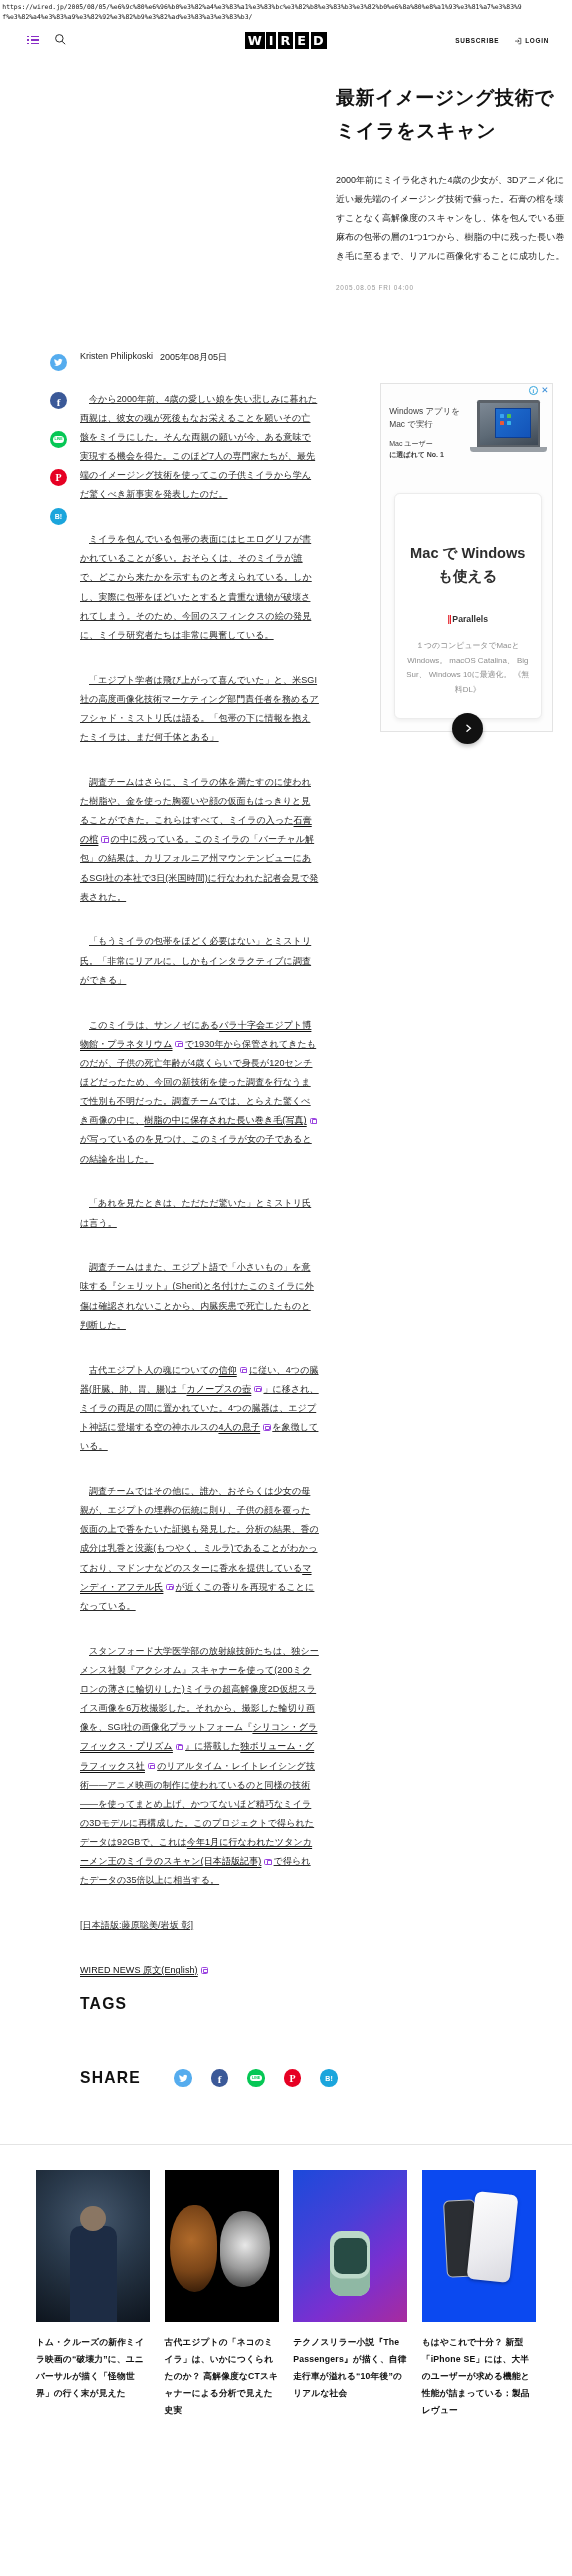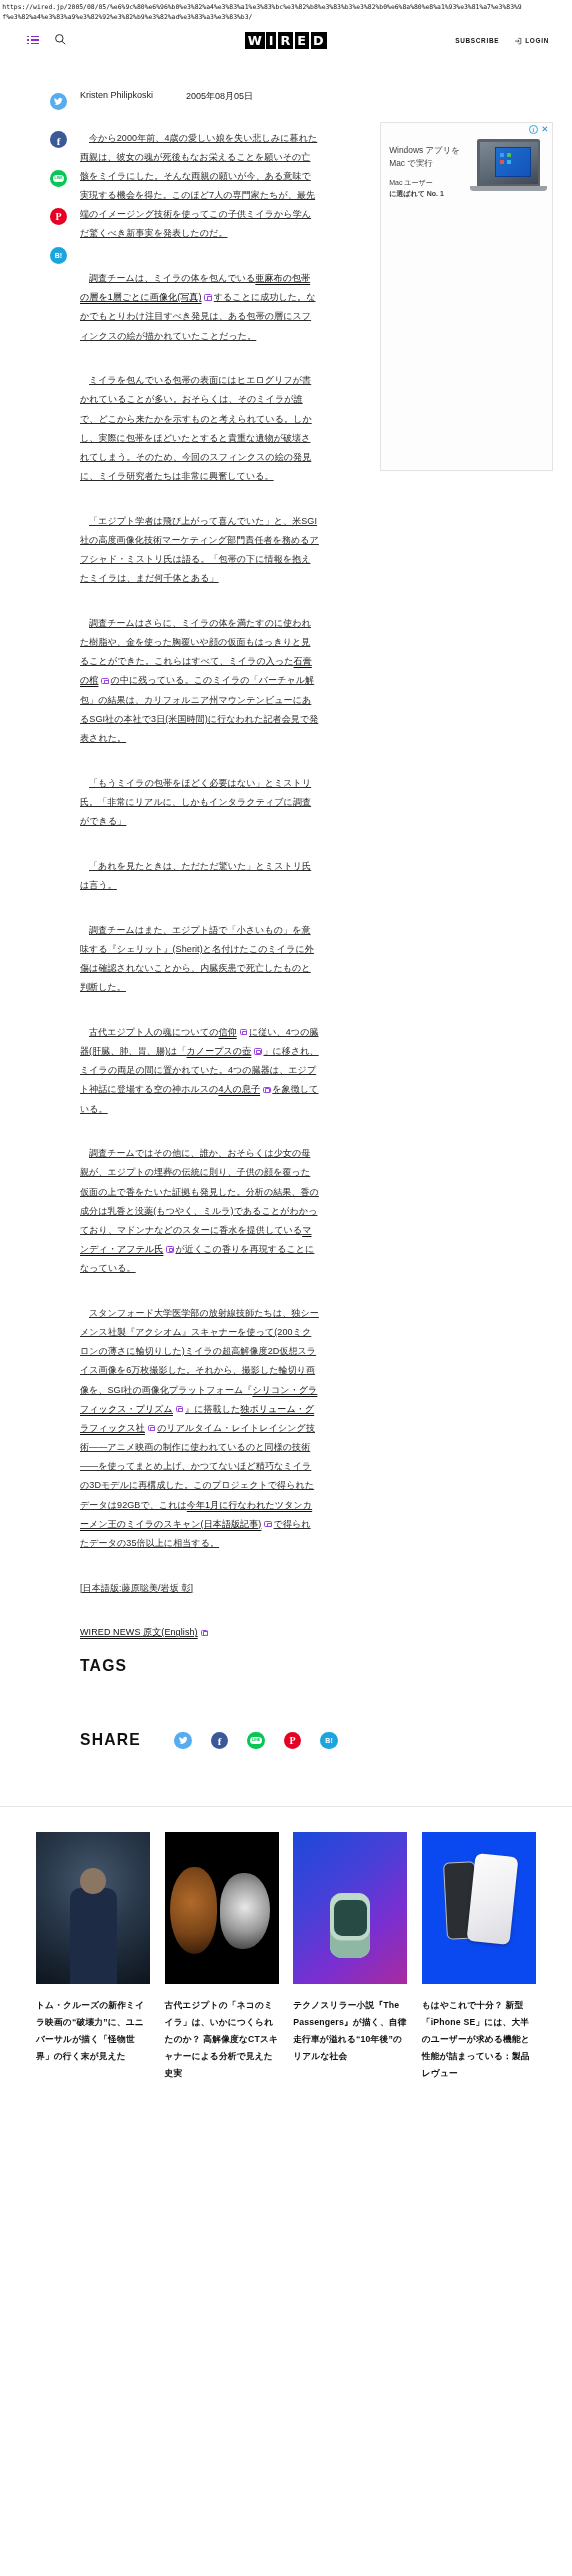--- a/index.html
+++ b/index.html
@@ -36,21 +36,21 @@
   .s-icon { width:17px; height:17px; border-radius:50%; display:flex; align-items:center; justify-content:center; color:#fff; cursor:pointer; flex:0 0 auto; }
   .s-icon svg { display:block; }
   .s-tw { background:#55acee; } .s-fb { background:#3b5998; } .s-ln { background:#06c755; }
   .s-pi { background:#e60023; } .s-ht { background:#1ba5dc; }
   .s-fb .glyph { font-family:"Liberation Serif",serif; font-weight:bold; font-size:11px; margin-top:1.7px; }
   .s-ln .glyph { font-size:3.5px; font-weight:bold; background:#fff; color:#06c755; border-radius:3.5px; padding:1.2px 1.7px; }
   .s-pi .glyph { font-family:"Liberation Serif",serif; font-weight:bold; font-size:10px; }
   .s-ht .glyph { font-weight:bold; font-size:7px; letter-spacing:0; }
 
   .main-col { margin-left:80px; width:239px; }
-  .author-row { display:flex; gap:33px; font-size:9px; color:#222;text-align:center; }
+  .author-row { display:flex; gap:7px; font-size:9px; color:#222;text-align:center; }
   .article-body p.para { margin-top:25.6px; font-size:9px; line-height:2.13; color:#2b2b2b; text-indent:1em; letter-spacing:0.1px;text-decoration:underline; }
   .article-body p.para.noindent { text-indent:0; }
   .lnk { text-decoration:underline; text-underline-offset:2.9px; text-decoration-thickness:0.7px; color:#111; cursor:pointer; }
   .ext { display:inline-block; width:7.6px; height:6.4px; border:0.9px solid #9b45e0; border-radius:1.5px; position:relative; margin:0 1.7px 0 2.9px; vertical-align:-0.6px; background:#fff; }
   .ext::before { content:''; position:absolute; left:1.3px; top:0.9px; width:2.9px; height:2.3px; border:0.8px solid #9b45e0; border-radius:0.9px; }
 
   
   .ad { position:absolute; left:380px; top:64px; width:173px; height:349px; border:0.6px solid #e3e3e3; background:#fdfdfd; }
   .ad-ctl { position:absolute; right:3.5px; top:2.3px; display:flex; gap:3.5px; align-items:center; }
   .ad-info { width:8.7px; height:8.7px; border:0.9px solid #2fa3dc; border-radius:50%; color:#2fa3dc; font-size:5.8px; font-weight:bold; display:flex; align-items:center; justify-content:center; cursor:pointer; font-family:"Liberation Serif",serif; }
@@ -136,20 +136,27 @@
         <svg width="8.2" height="8.2" viewBox="0 0 24 24" fill="none" stroke="#222" stroke-width="2">
             <path d="M13 4h7v16h-7"></path>
             <path d="M3 12h12"></path>
             <path d="M11 8l4 4-4 4"></path>
           </svg>
         <span>LOGIN</span>
       </div>
     </div>
   </div>
 
+  <div class="hero">
+    <div class="hero-inner">
+      <h1 class="article-title">最新イメージング技術でミイラをスキャン</h1>
+      <div class="lead">2000年前にミイラ化された4歳の少女が、3Dアニメ化に近い最先端のイメージング技術で蘇った。石膏の棺を壊すことなく高解像度のスキャンをし、体を包んでいる亜麻布の包帯の層の1つ1つから、樹脂の中に残った長い巻き毛に至るまで、リアルに画像化することに成功した。</div>
+      <div class="pubdate">2005.08.05 FRI 04:00</div>
+    </div>
+  </div>
 
   <div class="article">
     <div class="share-rail">
         <div class="s-icon s-tw">
           <svg width="8.7" height="8.7" viewBox="0 0 24 24" fill="#fff">
             <path d="M24 4.6a9.8 9.8 0 01-2.8.8 4.9 4.9 0 002.2-2.7c-.9.6-2 1-3.1 1.2a4.9 4.9 0 00-8.4 4.5A14 14 0 011.7 3.1a4.9 4.9 0 001.5 6.6c-.8 0-1.5-.2-2.2-.6v.1a4.9 4.9 0 004 4.8 5 5 0 01-2.3.1 4.9 4.9 0 004.6 3.4A9.9 9.9 0 010 19.5 14 14 0 007.5 21.8c9.1 0 14-7.5 14-14v-.6A10 10 0 0024 4.6z"></path>
           </svg>
         </div>
         <div class="s-icon s-fb">
           <span class="glyph">f</span>
@@ -164,25 +171,25 @@
           <span class="glyph">B!</span>
         </div>
       </div>
     <div class="main-col">
       <div class="author-row">
         <span>Kristen Philipkoski</span>
         <span>2005年08月05日</span>
       </div>
       <div class="article-body">
           <p class="para">今から2000年前、4歳の愛しい娘を失い悲しみに暮れた両親は、彼女の魂が死後もなお栄えることを願いその亡骸をミイラにした。そんな両親の願いが今、ある意味で実現する機会を得た。このほど7人の専門家たちが、最先端のイメージング技術を使ってこの子供ミイラから学んだ驚くべき新事実を発表したのだ。</p>
-          <p class="para">調査チームは、ミイラの体を包んでいる<span class="lnk">亜麻布の包帯の層を1層ごとに画像化(写真)</span><span class="ext"></span>することに成功した。なかでもとりわけ注目すべき発見は、ある包帯の層にスフィンクスの絵が描かれていたことだった。</p>
           <p class="para">ミイラを包んでいる包帯の表面にはヒエログリフが書かれていることが多い。おそらくは、そのミイラが誰で、どこから来たかを示すものと考えられている。しかし、実際に包帯をほどいたとすると貴重な遺物が破壊されてしまう。そのため、今回のスフィンクスの絵の発見に、ミイラ研究者たちは非常に興奮している。</p>
           <p class="para">「エジプト学者は飛び上がって喜んでいた」と、米SGI社の高度画像化技術マーケティング部門責任者を務めるアフシャド・ミストリ氏は語る。「包帯の下に情報を抱えたミイラは、まだ何千体とある」</p>
           <p class="para">調査チームはさらに、ミイラの体を満たすのに使われた樹脂や、金を使った胸覆いや顔の仮面もはっきりと見ることができた。これらはすべて、ミイラの入った<span class="lnk">石膏の棺</span><span class="ext"></span>の中に残っている。このミイラの「バーチャル解包」の結果は、カリフォルニア州マウンテンビューにあるSGI社の本社で3日(米国時間)に行なわれた記者会見で発表された。</p>
           <p class="para">「もうミイラの包帯をほどく必要はない」とミストリ氏。「非常にリアルに、しかもインタラクティブに調査ができる」</p>
+          <p class="para">このミイラは、サンノゼにある<span class="lnk">バラ十字会エジプト博物館・プラネタリウム</span><span class="ext"></span>で1930年から保管されてきたものだが、子供の死亡年齢が4歳くらいで身長が120センチほどだったため、今回の新技術を使った調査を行なうまで性別も不明だった。調査チームでは、とらえた驚くべき画像の中に、<span class="lnk">樹脂の中に保存された長い巻き毛(写真)</span><span class="ext"></span>が写っているのを見つけ、このミイラが女の子であるとの結論を出した。</p>
           <p class="para">「あれを見たときは、ただただ驚いた」とミストリ氏は言う。</p>
           <p class="para">調査チームはまた、エジプト語で「小さいもの」を意味する『シェリット』(Sherit)と名付けたこのミイラに外傷は確認されないことから、内臓疾患で死亡したものと判断した。</p>
           <p class="para">古代エジプト人の魂についての<span class="lnk">信仰</span><span class="ext"></span>に従い、4つの臓器(肝臓、肺、胃、腸)は「<span class="lnk">カノープスの壺</span><span class="ext"></span>」に移され、ミイラの両足の間に置かれていた。4つの臓器は、エジプト神話に登場する空の神ホルスの<span class="lnk">4人の息子</span><span class="ext"></span>を象徴している。</p>
           <p class="para">調査チームではその他に、誰か、おそらくは少女の母親が、エジプトの埋葬の伝統に則り、子供の顔を覆った仮面の上で香をたいた証拠も発見した。分析の結果、香の成分は乳香と没薬(もつやく、ミルラ)であることがわかっており、マドンナなどのスターに香水を提供している<span class="lnk">マンディ・アフテル氏</span><span class="ext"></span>が近くこの香りを再現することになっている。</p>
           <p class="para">スタンフォード大学医学部の放射線技師たちは、独シーメンス社製『アクシオム』スキャナーを使って(200ミクロンの薄さに輪切りした)ミイラの超高解像度2D仮想スライス画像を6万枚撮影した。それから、撮影した輪切り画像を、SGI社の画像化プラットフォーム『<span class="lnk">シリコン・グラフィックス・プリズム</span><span class="ext"></span>』に搭載した<span class="lnk">独ボリューム・グラフィックス社</span><span class="ext"></span>のリアルタイム・レイトレイシング技術——アニメ映画の制作に使われているのと同様の技術——を使ってまとめ上げ、かつてないほど精巧なミイラの3Dモデルに再構成した。このプロジェクトで得られたデータは92GBで、これは<span class="lnk">今年1月に行なわれたツタンカーメン王のミイラのスキャン(日本語版記事)</span><span class="ext"></span>で得られたデータの35倍以上に相当する。</p>
           <p class="para noindent">[日本語版:藤原聡美/岩坂 彰]</p>
           <p class="para noindent"><span class="lnk">WIRED NEWS 原文(English)</span><span class="ext"></span></p>
         </div>
     </div>
 
@@ -205,20 +212,31 @@
                   <i style="left:4.7px;top:4.7px;background:#3aa3f0"></i>
                   <i style="left:11.6px;top:4.7px;background:#51c151"></i>
                   <i style="left:4.7px;top:11.6px;background:#e8593a"></i>
                   <i style="left:11.6px;top:11.6px;background:#3ab7e8"></i>
                 </div>
           </div>
             </div>
           <div class="base"></div>
         </div>
       </div>
+      <div class="ad-card">
+        <div class="ad-card-title">Mac で Windows
+も使える</div>
+        <div class="parallels"><span class="bars">||</span><span>Parallels</span></div>
+        <div class="ad-body">１つのコンピュータでMacとWindows。 macOS Catalina、 Big Sur、 Windows 10に最適化。 《無料DL》</div>
+        <div class="ad-cta">
+          <svg width="10.5" height="10.5" viewBox="0 0 24 24" fill="none" stroke="#fff" stroke-width="3" stroke-linecap="round">
+              <path d="M9 5l8 7-8 7"></path>
+            </svg>
+        </div>
+      </div>
     </div>
   </div>
 
   <div class="tags-sec">
     <div class="sec-label">TAGS</div>
   </div>
 
   <div class="share-row">
     <div class="sec-label">SHARE</div>
     <div class="share-row-icons" style="display:flex;gap:19px;">

